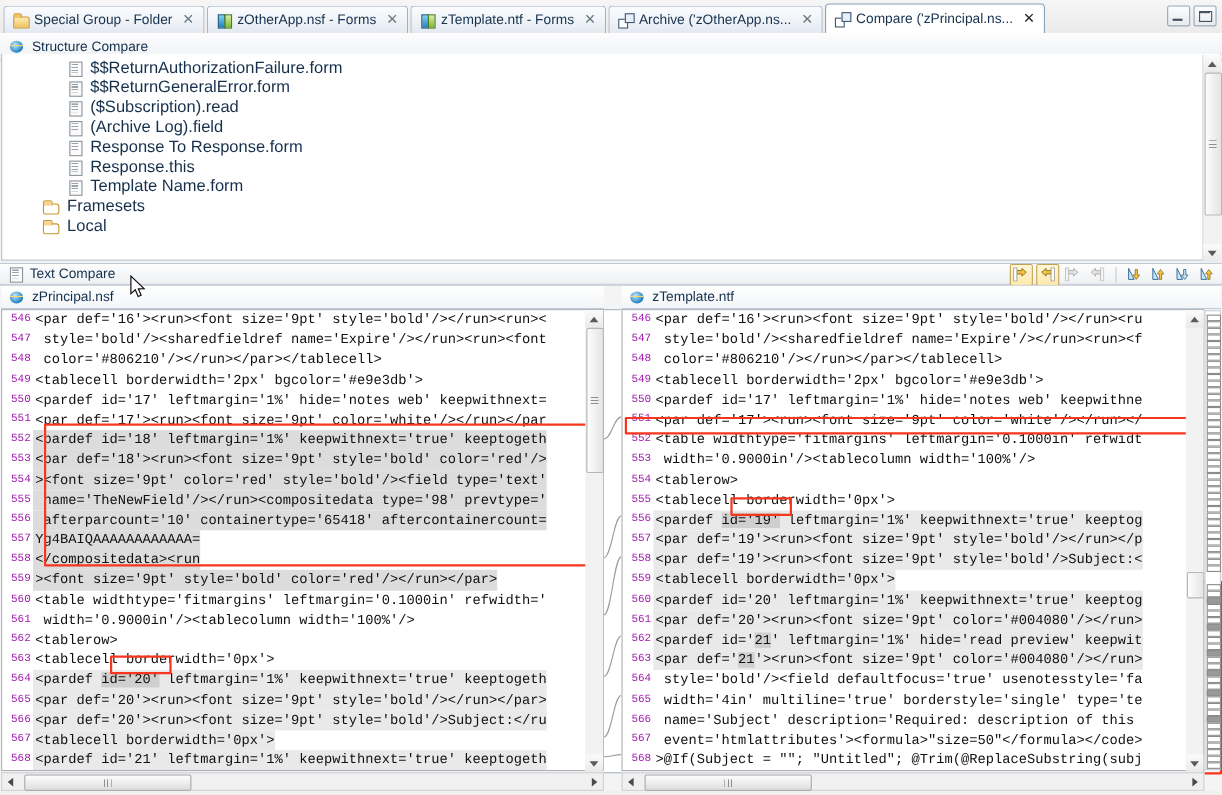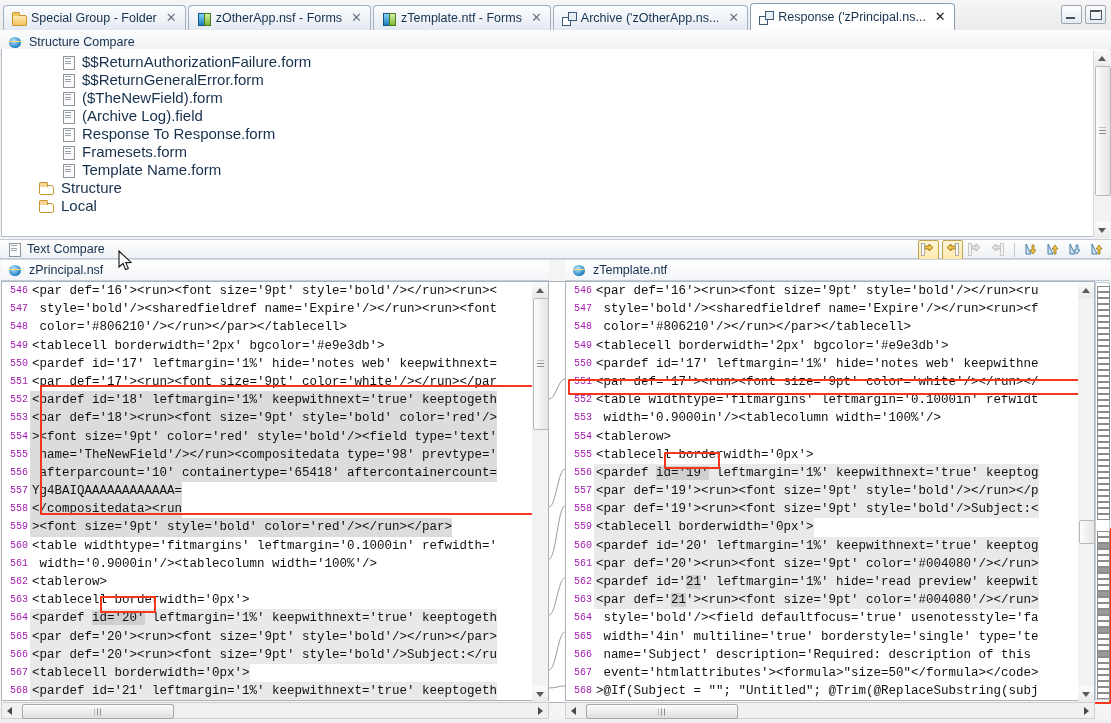--- a/index.html
+++ b/index.html
@@ -192,21 +192,21 @@
       </div>
 
       <div class="tab inactive">
         <span class="ic ic-compare"></span>
         <span class="lbl">Archive ('zOtherApp.ns...</span>
         <span class="x">✕</span>
       </div>
 
       <div class="tab active">
         <span class="ic ic-compare"></span>
-        <span class="lbl">Response ('zPrincipal.ns...</span>
+        <span class="lbl">Compare ('zPrincipal.ns...</span>
         <span class="x">✕</span>
       </div>
 
     </div>
 
     <div class="win-btns">
       <div class="win-btn">
           <span class="m"></span>
         </div>
       <div class="win-btn">
@@ -226,41 +226,41 @@
       <div class="trow">
         <span class="ic-form"></span>
         <span class="tlabel">$$ReturnAuthorizationFailure.form</span>
       </div>
       <div class="trow">
         <span class="ic-form"></span>
         <span class="tlabel">$$ReturnGeneralError.form</span>
       </div>
       <div class="trow">
         <span class="ic-form"></span>
-        <span class="tlabel">($TheNewField).form</span>
+        <span class="tlabel">($Subscription).read</span>
       </div>
       <div class="trow">
         <span class="ic-form"></span>
         <span class="tlabel">(Archive Log).field</span>
       </div>
       <div class="trow">
         <span class="ic-form"></span>
         <span class="tlabel">Response To Response.form</span>
       </div>
       <div class="trow">
         <span class="ic-form"></span>
-        <span class="tlabel">Framesets.form</span>
+        <span class="tlabel">Response.this</span>
       </div>
       <div class="trow">
         <span class="ic-form"></span>
         <span class="tlabel">Template Name.form</span>
       </div>
       <div class="trow lvl2">
         <span class="ic-folder2"></span>
-        <span class="tlabel">Structure</span>
+        <span class="tlabel">Framesets</span>
       </div>
       <div class="trow lvl2">
         <span class="ic-folder2"></span>
         <span class="tlabel">Local</span>
       </div>
     </div>
   </div>
 
   <div class="sc-vsb">
     <div class="sb-arrow sb-up"></div>

